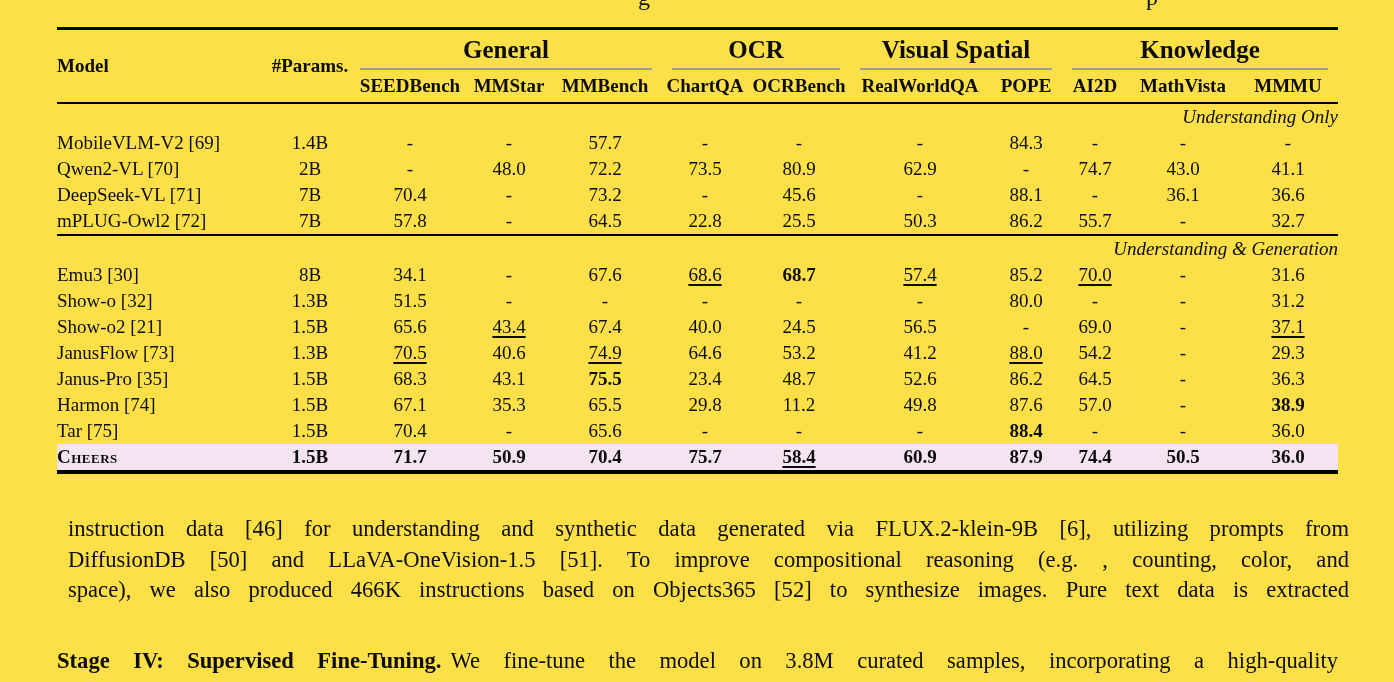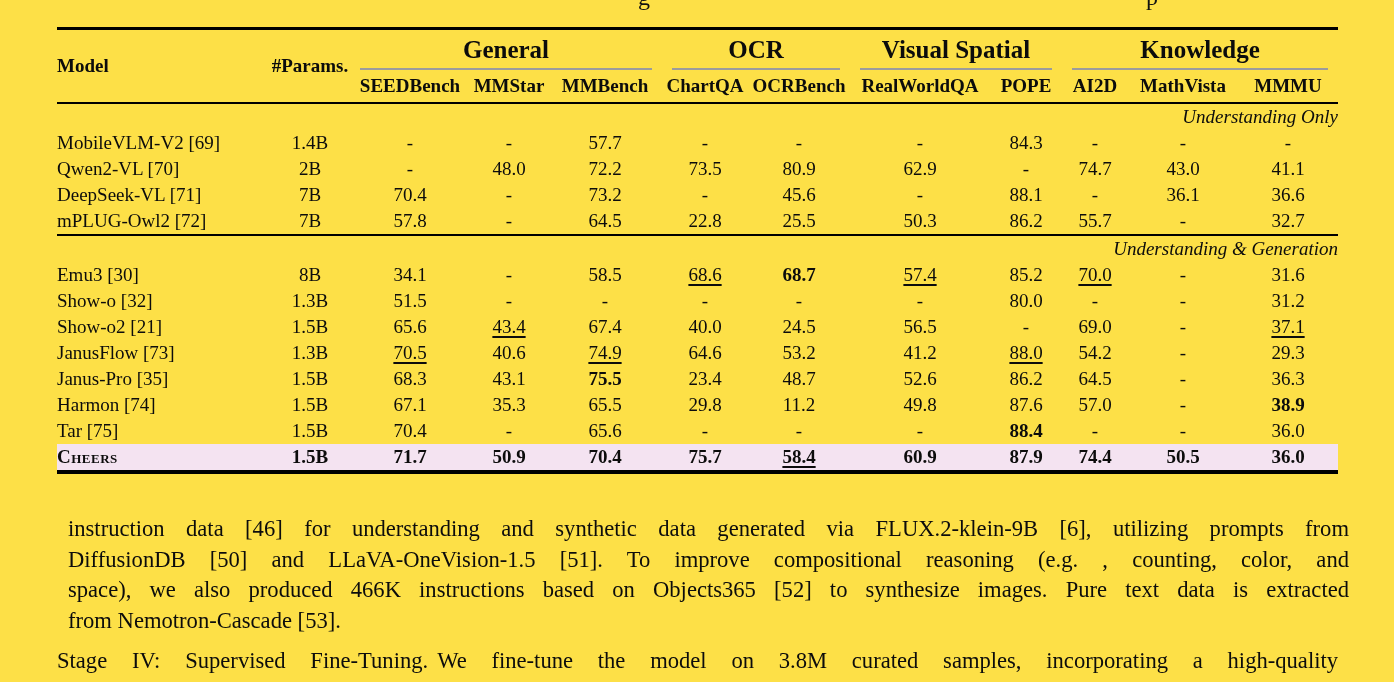--- a/index.html
+++ b/index.html
@@ -36,21 +36,21 @@
   .u{text-decoration:underline;text-underline-offset:3px;text-decoration-thickness:1.5px;}
   .b{font-weight:bold;}
   td.sc{font-variant:small-caps;letter-spacing:0.5px;}
 
   
   .para1{position:absolute;left:68px;top:514px;width:1281px;font-size:22.6px;line-height:30.6px;}
   .para1 .line{text-align:justify;text-align-last:justify;}
   .para1 .line.last{text-align-last:left;}
   .para2{position:absolute;left:57px;top:646px;width:1281px;font-size:22.6px;line-height:30.6px;}
   .para2 .line{text-align:justify;text-align-last:justify;}
-  .lead{font-weight:normal;margin-right:9px;}
+  .lead{font-weight:bold;margin-right:9px;}
 </style>
 </head>
 <body>
 
 <div class="page">
 
   <div class="caption-clip">
     <span class="frag frag-g">g</span>
     <span class="frag frag-p">p</span>
   </div>
@@ -162,21 +162,21 @@
             <td class="num">32.7</td>
           </tr>
           <tr class="rule-above">
             <td colspan="12" class="section">Understanding &amp; Generation</td>
           </tr>
           <tr>
             <td class="model">Emu3 [30]</td>
             <td class="num">8B</td>
             <td class="num">34.1</td>
             <td class="num">-</td>
-            <td class="num">58.5</td>
+            <td class="num">67.6</td>
             <td class="num u">68.6</td>
             <td class="num b">68.7</td>
             <td class="num u">57.4</td>
             <td class="num">85.2</td>
             <td class="num u">70.0</td>
             <td class="num">-</td>
             <td class="num">31.6</td>
           </tr>
           <tr>
             <td class="model">Show-o [32]</td>
@@ -277,21 +277,20 @@
             <td class="num">36.0</td>
           </tr>
         </tbody>
     </table>
   </div>
 
   <div class="para1">
     <div class="line">instruction data [46] for understanding and synthetic data generated via FLUX.2-klein-9B [6], utilizing prompts from</div>
     <div class="line">DiffusionDB [50] and LLaVA-OneVision-1.5 [51]. To improve compositional reasoning (e.g. , counting, color, and</div>
     <div class="line">space), we also produced 466K instructions based on Objects365 [52] to synthesize images. Pure text data is extracted</div>
-    <div class="line last">from Nemotron-Cascade [53].</div>
   </div>
 
   <div class="para2">
     <div class="line">
       <span class="lead">Stage IV: Supervised Fine-Tuning.</span><span>We fine-tune the model on 3.8M curated samples, incorporating a high-quality</span>
     </div>
   </div>
 
 </div>
 

